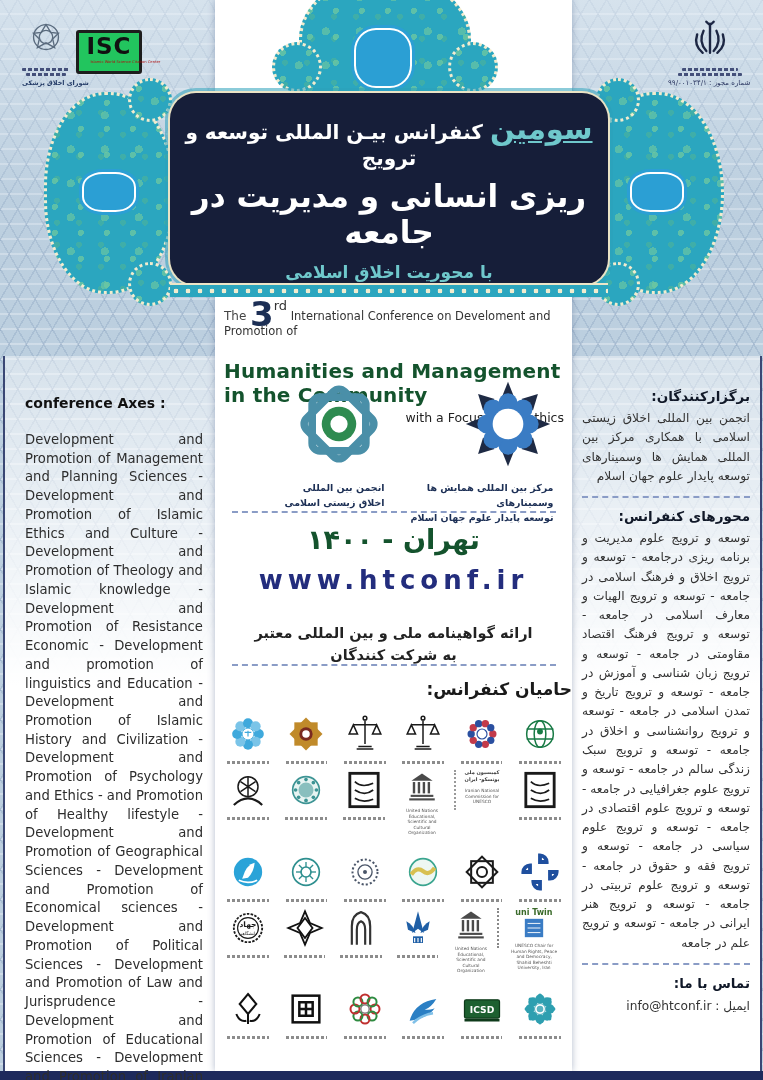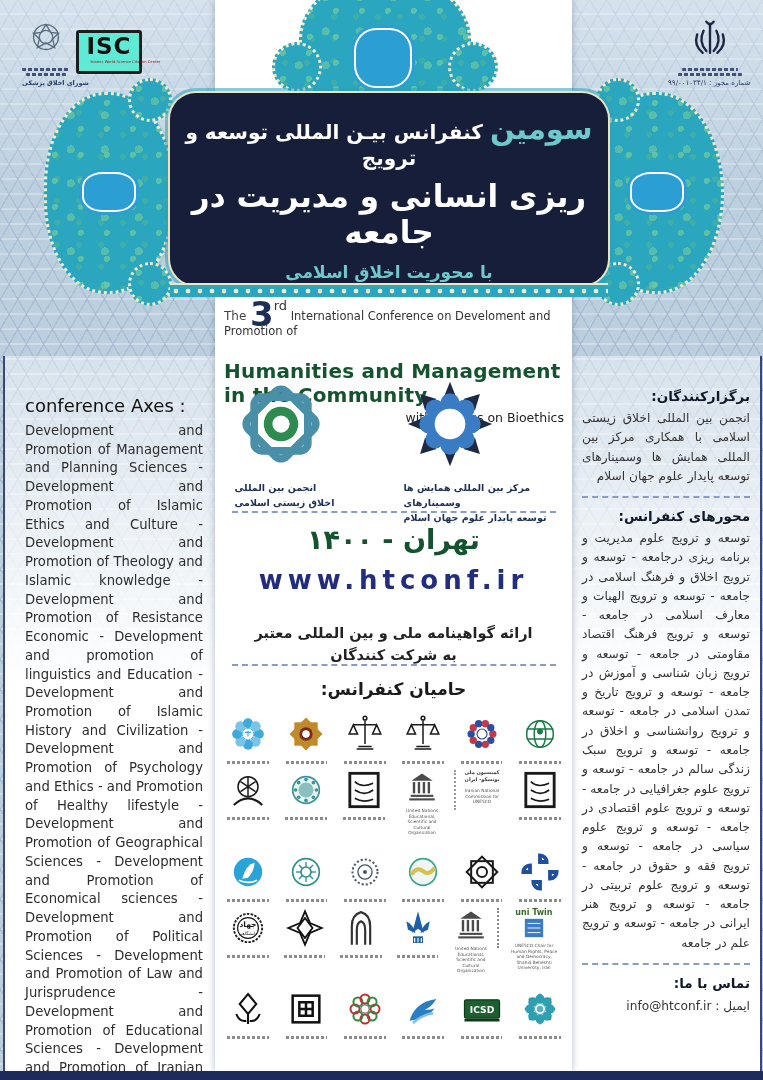--- a/index.html
+++ b/index.html
@@ -36,68 +36,68 @@
   .quatrefoil{position:absolute;background:#2b9fd4;border:2px solid #ffffff;border-radius:38%;
     box-shadow:0 0 0 3px #2b9fd4;}
   .side-medallion{position:absolute;width:126px;height:196px;border-radius:48% 52% 52% 48%;}
   .side-curl{position:absolute;width:38px;height:38px;border-radius:50%;}
   .bead-band{position:absolute;left:170px;top:283px;width:438px;height:12px;background:#2ba6bf;
     border-top:2px solid #ece6c8;
     background-image:radial-gradient(circle at 6px 6px,#f2ecce 0 2.2px,transparent 2.6px);background-size:12px 12px;}
   
   .banner-text{position:absolute;left:178px;top:112px;width:422px;text-align:center;direction:rtl;color:#fff;}
   .banner-l1{font-size:20px;font-weight:bold;letter-spacing:.5px;}
-  .banner-l1 .accent{font-size:29px;}
+  .banner-l1 .accent{font-size:29px;text-decoration:underline;}
   .banner-l2{font-size:31px;font-weight:bold;margin-top:8px;}
   .banner-l3{font-size:17px;font-weight:bold;margin-top:12px;}
   
   .uni-logo{position:absolute;left:16px;top:16px;width:60px;text-align:center;}
   .squig{height:3px;background:repeating-linear-gradient(90deg,#44507a 0 4px,transparent 4px 6px);
          margin:2px auto;border-radius:1px;}
   .uni-caption{font-size:8px;color:#233a66;font-weight:bold;white-space:nowrap;transform:scale(.8);transform-origin:center;}
-  .isc{position:absolute;left:76px;top:30px;width:66px;height:44px;background:#5eead4;border:3px solid #1d1d1d;
+  .isc{position:absolute;left:76px;top:30px;width:66px;height:44px;background:#22c55e;border:3px solid #1d1d1d;
        border-radius:3px;text-align:center;box-sizing:border-box;}
   .isc-label{font-size:23px;font-weight:900;color:#111;line-height:26px;letter-spacing:1px;}
   .isc-sub{font-size:6px;color:#b01010;transform:scale(.62);transform-origin:center top;white-space:nowrap;}
   .gov{position:absolute;left:664px;top:18px;width:92px;text-align:center;}
   .gov-license{font-size:8px;color:#2a3560;white-space:nowrap;transform:scale(.88);direction:rtl;}
   
   .etitle{position:absolute;left:224px;top:298px;width:340px;color:#333;}
   .etitle .l1{font-size:11.5px;}
   .etitle .the{font-size:12px;color:#444;}
   .etitle .num{font-size:34px;font-weight:bold;color:#1c2f55;line-height:20px;vertical-align:-6px;}
   .etitle .ord{font-size:13px;color:#333;vertical-align:10px;}
   .etitle .l2{font-size:20px;font-weight:bold;color:#14532d;margin-top:21px;letter-spacing:.2px;}
   .etitle .l3{font-size:12.5px;text-align:right;margin-top:3px;color:#222;}
   .org-logos{position:absolute;left:225px;top:378px;width:338px;display:flex;justify-content:space-around;}
-  .org{width:150px;text-align:left;}
+  .org{width:150px;text-align:right;}
   .org-cap{font-size:9.5px;font-weight:bold;color:#1c2f55;direction:rtl;line-height:1.6;margin-top:6px;}
   .dash{border-top:2px dashed #8a9cc6;position:absolute;left:232px;width:324px;}
   .city-year{position:absolute;left:215px;top:524px;width:357px;text-align:center;
              font-size:27px;font-weight:bold;color:#14532d;direction:rtl;}
   .website{position:absolute;left:215px;top:565px;width:357px;text-align:center;
            font-size:26px;font-weight:bold;color:#232d7d;letter-spacing:5px;}
   .cert{position:absolute;left:245px;top:622px;width:297px;text-align:center;direction:rtl;
         font-size:14.5px;font-weight:bold;color:#222;line-height:1.55;}
-  .sponsors-title{position:absolute;left:215px;top:679px;width:357px;text-align:center;direction:rtl;
+  .sponsors-title{position:absolute;left:215px;top:679px;width:357px;direction:rtl;
         font-size:17px;font-weight:bold;color:#1a1a1a;}
   
   .sponsors{position:absolute;left:222px;top:714px;width:344px;}
   .srow{display:flex;justify-content:space-between;align-items:flex-start;margin-bottom:6px;}
   .scell{width:52px;text-align:center;}
   .scell.wide{width:118px;}
   .scap{height:3px;width:80%;margin:3px auto 0;
         background:repeating-linear-gradient(90deg,#666 0 3px,transparent 3px 5px);opacity:.75;}
   .scap-txt{font-size:6px;color:#555;line-height:1.25;transform:scale(.72);transform-origin:center top;}
   .scap-txt.fa{direction:rtl;font-size:7px;color:#333;font-weight:bold;}
   .chair-block{display:flex;align-items:flex-start;gap:3px;}
   .chair-div{border-left:2px dotted #888;height:40px;}
   
   .left-panel{position:absolute;left:25px;top:395px;width:178px;color:#2d2d2d;}
-  .lp-head{font-size:18px;font-weight:normal;color:#111;margin-bottom:6px;}
+  .lp-head{font-size:14px;font-weight:bold;color:#111;margin-bottom:20px;}
   .lp-body{font-size:13.2px;line-height:1.42;text-align:justify;}
   .right-panel{position:absolute;left:582px;top:388px;width:168px;direction:rtl;color:#333;}
   .rp-head{font-size:13.5px;font-weight:bold;color:#101828;margin-bottom:5px;}
   .rp-body{font-size:12.2px;line-height:1.58;text-align:justify;}
   .rp-dash{border-top:2px dashed #8a9cc6;margin:10px 0;}
   .rp-contact{font-size:12.2px;line-height:1.8;}
 </style>
 </head>
 <body>
 

